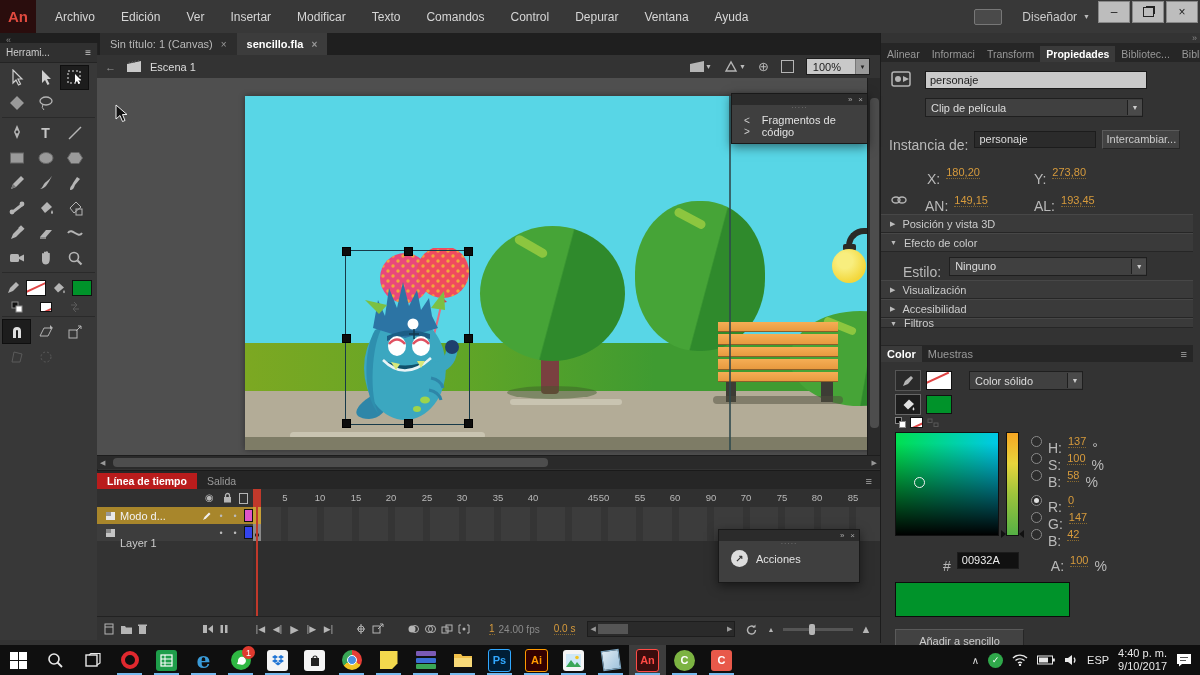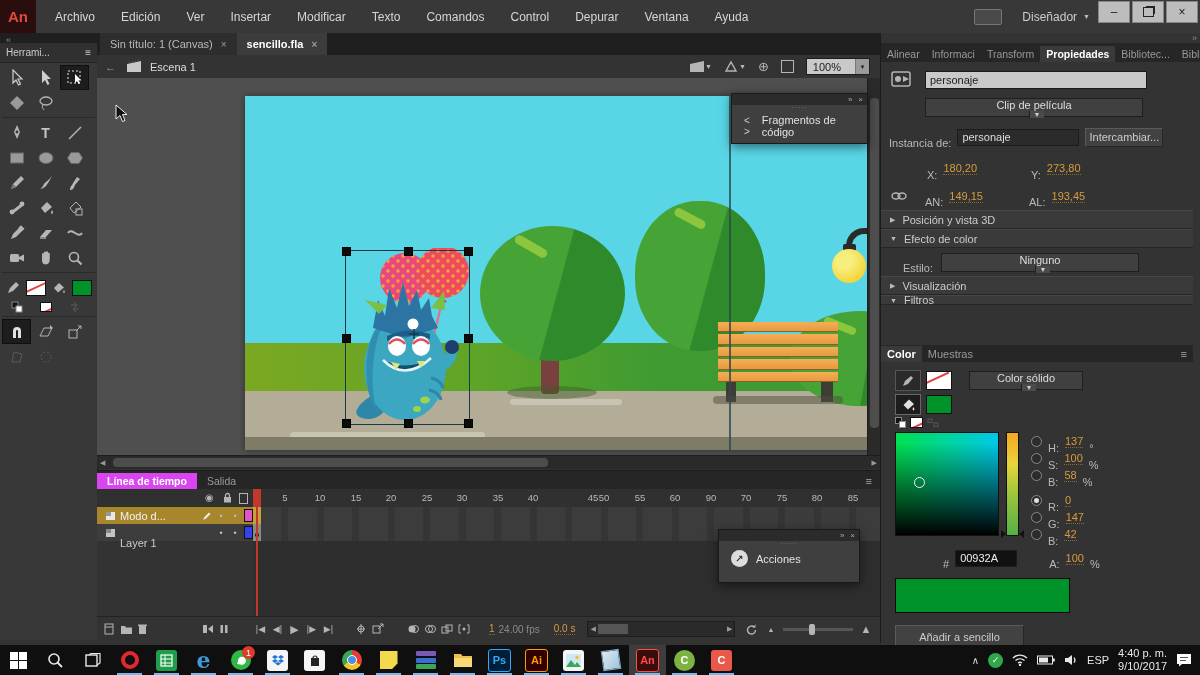--- a/index.html
+++ b/index.html
@@ -74,23 +74,23 @@
 
   
   #rightpanel{left:880px;top:33px;width:320px;height:610px;background:#333;border-left:1px solid #1c1c1c;}
   #rp-tabs{position:absolute;left:0;top:10px;width:320px;height:19px;background:#262626;display:flex;align-items:flex-end;font-size:10.5px;}
   .rp-tab{padding:2px 6px;color:#999;}
   .rp-tab.active{background:#3a3a3a;color:#fff;font-weight:bold;}
   .sec{height:17px;background:#3a3a3a;border-top:1px solid #474747;border-bottom:1px solid #262626;
        display:flex;align-items:center;gap:7px;padding:0 9px;font-size:11px;color:#ccc;}
   .arr{font-size:7px;color:#bbb;}
   .oval{color:#d79b3c;border-bottom:1px dotted #8a6a2e;font-size:11px;}
-  .flabel{color:#b9b9b9;font-size:11px;margin-top:12px;}
+  .flabel{color:#b9b9b9;font-size:14px;margin-top:12px;}
   .dd{display:flex;align-items:center;justify-content:space-between;background:#404040;border:1px solid #1f1f1f;
-      height:17px;padding:0 5px;color:#ddd;flex-direction:column;}
+      height:17px;padding:0 5px;color:#ddd;}
   .ddarr{width:14px;height:15px;background:#4a4a4a;border-left:1px solid #1f1f1f;display:flex;align-items:center;justify-content:center;font-size:7px;color:#ccc;margin-right:-5px;}
   .radio{width:9px;height:9px;border:1px solid #8a8a8a;border-radius:50%;background:#2c2c2c;display:inline-block;}
   .radio.sel{background:#2c2c2c;box-shadow:inset 0 0 0 2px #2c2c2c;position:relative;}
   .radio.sel:after{content:"";position:absolute;left:2px;top:2px;width:5px;height:5px;border-radius:50%;background:#e0e0e0;}
   .crow{display:flex;align-items:center;gap:6px;height:15px;margin:2px 0;}
   input{font-family:"Liberation Sans",sans-serif;}
   #name-field{width:212px;height:16px;background:#c9c9c9;border:1px solid #1a1a1a;color:#1c1c1c;font-size:11px;padding:0 4px;}
   .dark-field{background:#2b2b2b;border:1px solid #1c1c1c;color:#ddd;font-size:11px;height:15px;padding:0 4px;}
   .btn{background:#424242;border:1px solid #5a5a5a;border-bottom-color:#262626;border-right-color:#262626;
        color:#ccc;font-size:11px;display:flex;align-items:center;justify-content:center;}
@@ -492,21 +492,21 @@
     </div>
     <div class="float-grip">·····</div>
     <div class="float-body">
       <span style="font-size:10px;letter-spacing:-1px;color:#cfcfcf;">&lt; &gt;</span>
       <span>Fragmentos de código</span>
     </div>
   </div>
 
   <div id="timeline" class="abs">
     <div id="tl-tabs">
-      <span class="tl-tab" style="background:#d946ef;color:#fff;font-weight:bold;text-align:center;">Línea de tiempo</span>
+      <span class="tl-tab" style="background:#b91c1c;color:#fff;font-weight:bold;text-align:center;">Línea de tiempo</span>
       <span class="tl-tab" style="color:#9a9a9a;">Salida</span>
       <span style="margin-left:auto;padding:2px 8px;color:#aaa;">≡</span>
     </div>
 
     <div id="ruler">
       <span class="abs ico" style="left:108px;top:3px;font-size:10px;">◉</span>
       <span class="abs ico" style="left:126px;top:3px;">
           <svg width="9" height="11" viewBox="0 0 9 11">
             <rect x="1" y="5" width="7" height="5.5" fill="#b5b5b5"></rect>
             <path d="M2.5,5 v-1.5 a2,2 0 0 1 4,0 V5" fill="none" stroke="#b5b5b5" stroke-width="1.3"></path>
@@ -737,20 +737,24 @@
       <div class="row" style="height:28px;padding-left:22px;gap:8px;">
         <span class="flabel">Estilo:</span>
         <div class="dd" style="width:186px;justify-content:space-between;">
           <span>Ninguno</span>
           <span class="ddarr">▼</span>
         </div>
       </div>
       <div class="sec">
         <span class="arr">▶</span>
         <span>Visualización</span>
+      </div>
+      <div class="sec">
+        <span class="arr">▶</span>
+        <span>Accesibilidad</span>
       </div>
       <div class="sec" style="height:8px;overflow:hidden;">
         <span class="arr">▼</span>
         <span>Filtros</span>
       </div>
     </div>
 
     <div class="abs" style="left:0;top:312px;width:312px;">
       <div class="row" style="height:17px;background:#262626;align-items:flex-end;">
         <span class="rp-tab active">Color</span>

